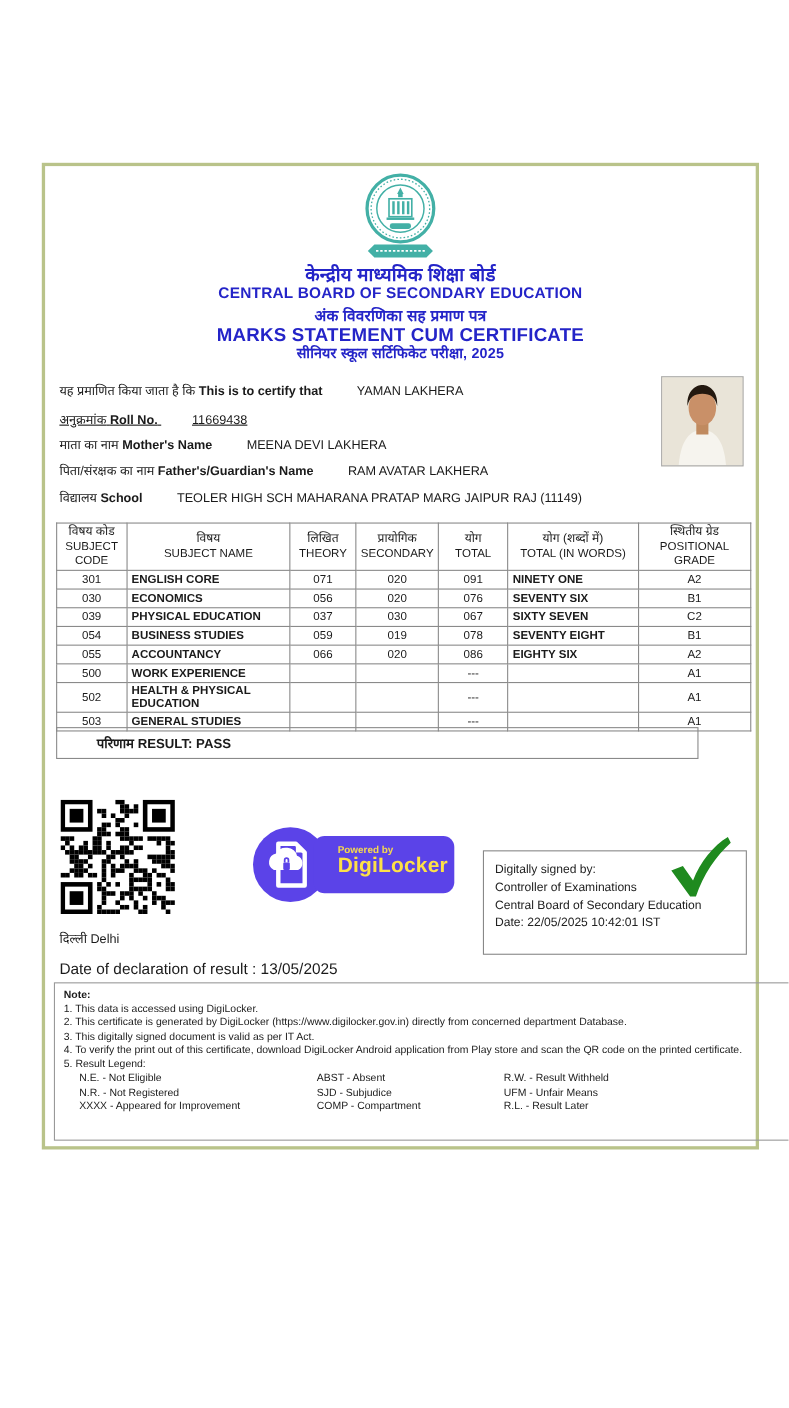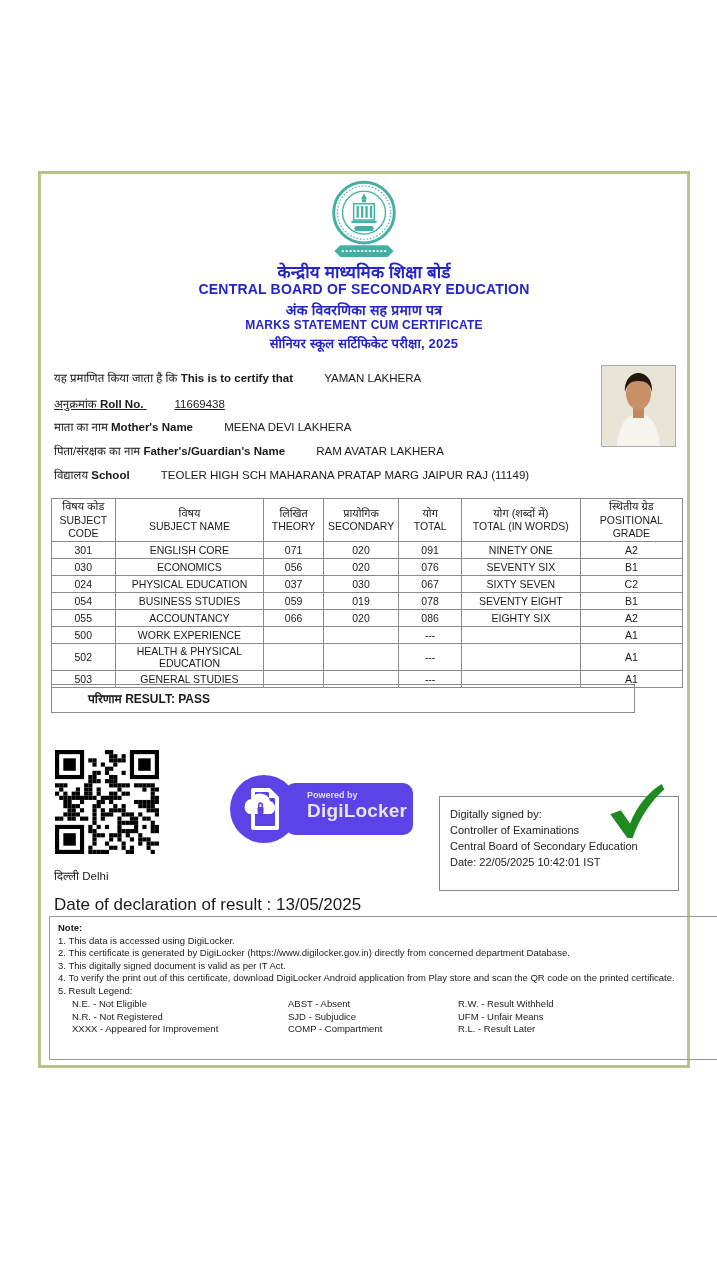--- a/index.html
+++ b/index.html
@@ -1,55 +1,55 @@
 <!DOCTYPE html>
 <html><head>
 <meta charset="utf-8">
 <style>
   * { margin:0; padding:0; box-sizing:border-box; }
   html,body { width:717px; height:1280px; background:#ffffff; font-family:"Liberation Sans", sans-serif; color:#1a1a1a; }
   .page { position:relative; width:717px; height:1280px; background:#fff; overflow:hidden; }
-  .certificate { position:absolute; left:38px; top:171px; width:652px; height:897px;
+  .certificate { position:absolute; left:38px; top:148px; width:652px; height:897px;
     border:3px solid #b9c38a; background:#fff; }
   
   .logo-wrap { position:absolute; left:0; right:0; top:6px; text-align:center; }
   .hdr { position:absolute; left:0; right:0; text-align:center; color:#2424c8; letter-spacing:.2px; }
   .hdr.h1 { top:86px; font-size:17px; font-weight:bold; }
   .hdr.h2 { top:107px; font-size:14px; font-weight:bold; }
   .hdr.h3 { top:126px; font-size:14px; font-weight:bold; }
-  .hdr.h4 { top:144px; font-size:12px; font-weight:bold; }
+  .hdr.h4 { top:144px; font-size:17px; font-weight:bold; }
   .hdr.h5 { top:160px; font-size:13px; font-weight:bold; }
   .hdr.h6 { top:178px; font-size:12px; }
   
   .info { position:absolute; left:13px; font-size:11.5px; white-space:nowrap; }
   .info .hi { font-weight:normal; }
   .info .en { font-weight:bold; }
   .info .val { margin-left:28px; }
   .row-certify { top:196px; }
   .row-roll { top:222px;text-decoration:underline; }
   .row-mother { top:245px; }
   .row-father { top:269px; }
   .row-school { top:293px; }
   .photo { position:absolute; left:560px; top:191px; width:75px; height:82px; border:1px solid #aaa; background:#ece8dd; overflow:hidden; }
   
   table.marks { position:absolute; left:10px; top:324px; width:632px; border-collapse:collapse; font-size:10.5px; }
   table.marks th, table.marks td { border:1px solid #8a8a8a; padding:1px 4px; }
   table.marks th { font-weight:normal; text-align:center; line-height:1.25; }
   table.marks th .hi { font-size:11px; }
   td.c { text-align:center; }
-  td.l { text-align:center; }
+  td.l { text-align:left;font-weight:bold; }
   table.marks td { height:17px; }
   .result-box { position:absolute; left:10px; top:510px; width:584px; height:29px; border:1px solid #8a8a8a;
     display:flex; align-items:center; padding-left:36px; font-size:12px; font-weight:bold; }
   
   .qr-code { position:absolute; left:14px; top:576px; width:104px; height:104px; }
   .place-line { position:absolute; left:13px; top:694px; font-size:11.5px; }
-  .decl-line { position:absolute; left:13px; top:721px; font-size:17px; }
+  .decl-line { position:absolute; left:13px; top:721px; font-size:14px; }
   .digilocker { position:absolute; left:188px; top:600px; display:flex; align-items:center; }
-  .dl-rect { margin-left:-14px; background:#5b43e8; color:#e5e5e5; border-radius:10px; width:128px; height:52px;
+  .dl-rect { margin-left:-14px; background:#5b43e8; color:#fde047; border-radius:10px; width:128px; height:52px;
     padding:7px 10px 14px 22px; display:flex; flex-direction:column; justify-content:center; }
   .dl-powered { font-size:9px; font-weight:bold; opacity:.95; }
   .dl-name { font-size:19px; font-weight:bold; letter-spacing:.2px; }
   .sig-box { position:absolute; left:398px; top:622px; width:240px; height:95px; border:1px solid #888; background:#fff;
     padding:9px 0 0 10px; font-size:11px; line-height:16px; color:#222; }
   .sig-check { position:absolute; left:560px; top:606px; width:66px; height:62px; }
   
   .notes-box { position:absolute; left:8px; top:742px; width:687px; height:144px; border:1px solid #999;
     padding:5px 8px; font-size:9.5px; line-height:12.5px; }
   .notes-box .nt { font-weight:bold; }
@@ -163,21 +163,21 @@
         <tr>
           <td class="c">030</td>
           <td class="l">ECONOMICS</td>
           <td class="c">056</td>
           <td class="c">020</td>
           <td class="c">076</td>
           <td class="l">SEVENTY SIX</td>
           <td class="c">B1</td>
         </tr>
         <tr>
-          <td class="c">024</td>
+          <td class="c">039</td>
           <td class="l">PHYSICAL EDUCATION</td>
           <td class="c">037</td>
           <td class="c">030</td>
           <td class="c">067</td>
           <td class="l">SIXTY SEVEN</td>
           <td class="c">C2</td>
         </tr>
         <tr>
           <td class="c">054</td>
           <td class="l">BUSINESS STUDIES</td>

